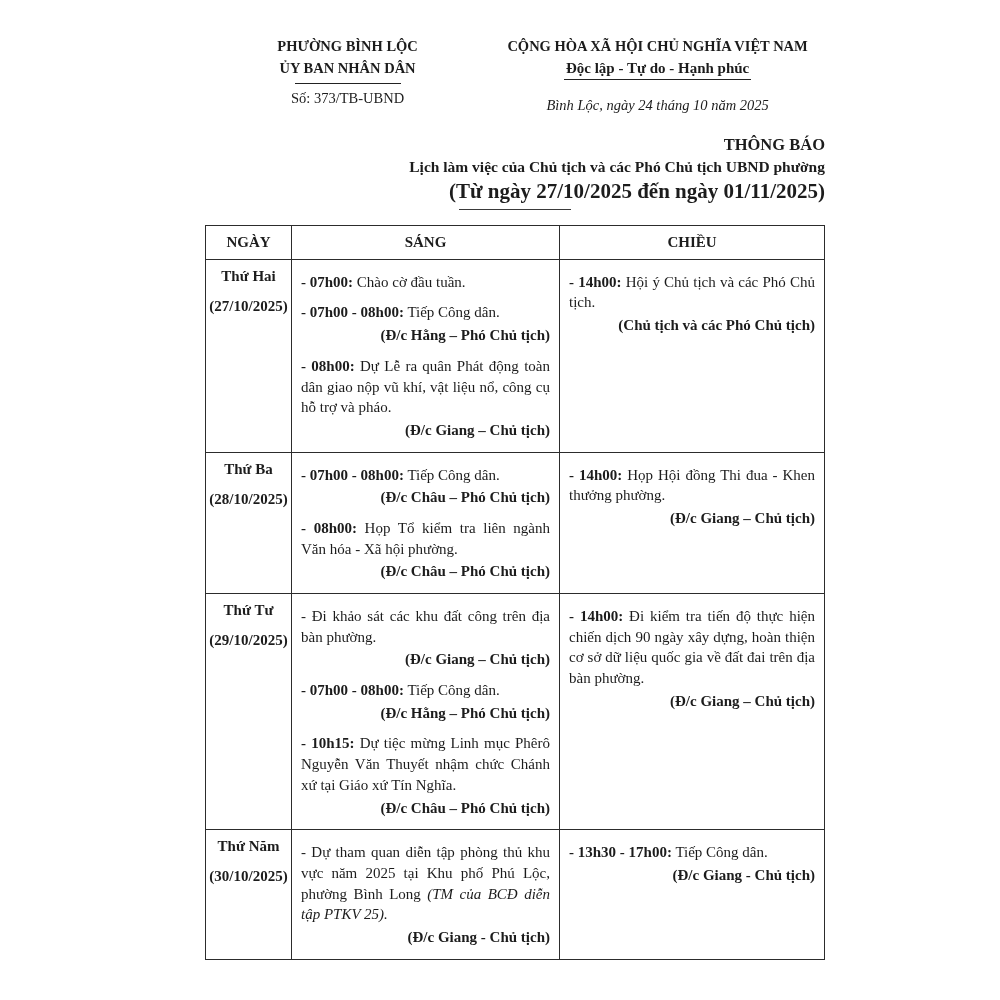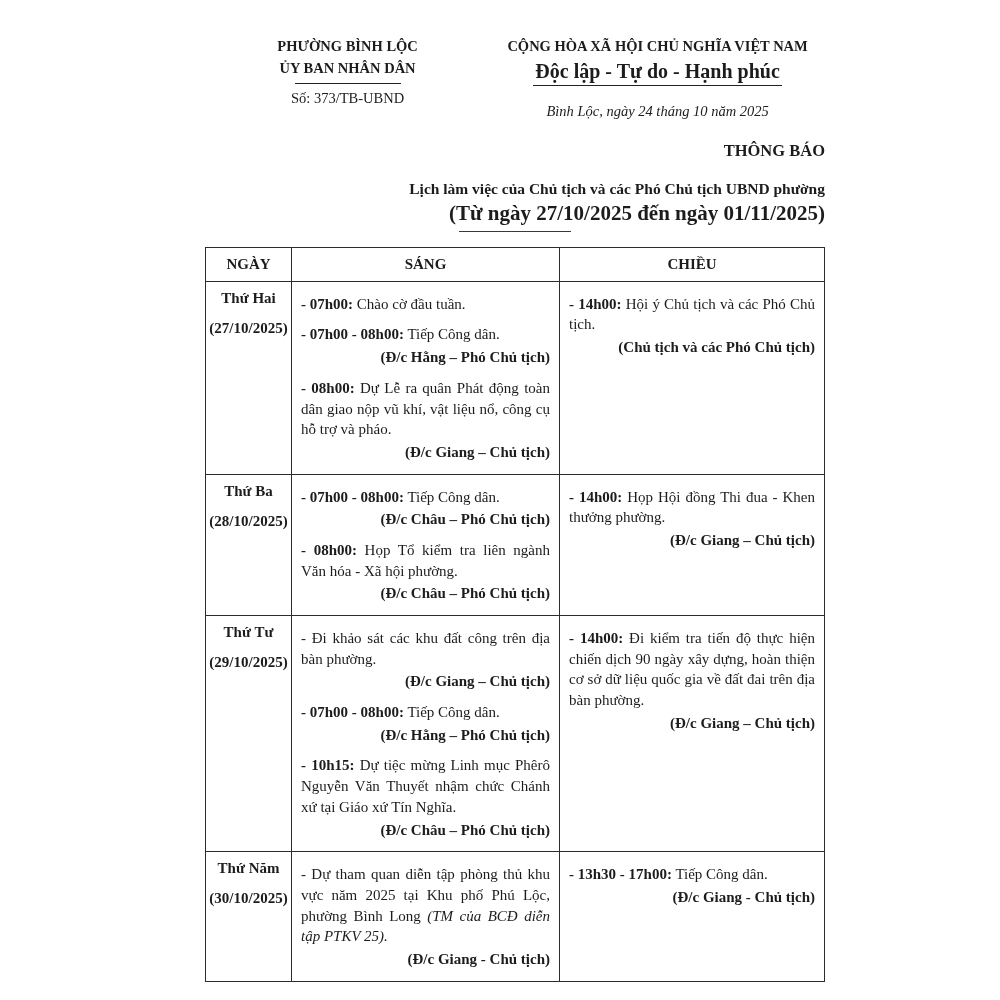--- a/index.html
+++ b/index.html
@@ -14,28 +14,28 @@
   .page { width: 620px; margin-left: 205px; padding-top: 36px; }
 
   
   .doc-header { display: flex; }
   .org-block { width: 46%; text-align: center; }
   .org-line { font-weight: bold; font-size: 14.5px; line-height: 1.5; }
   .org-underline { width: 106px; border-top: 1.5px solid #222; margin: 3px auto 6px; }
   .doc-number { font-size: 14.5px; }
   .nat-block { width: 54%; text-align: center; }
   .nat-line1 { font-weight: bold; font-size: 14.5px; line-height: 1.5; }
-  .nat-line2 { display: inline-block; font-weight: bold; font-size: 20px;
+  .nat-line2 { display: inline-block; font-weight: bold; font-size: 15px;
                border-bottom: 1.5px solid #222; padding: 0 2px 2px; margin-top: 2px; }
   .place-date { font-style: italic; font-size: 14.5px; margin-top: 17px; }
 
   
   .title-block { text-align: right; margin-top: 21px; }
   .title-heading { font-weight: bold; font-size: 16.5px; }
-  .title-subject { font-weight: bold; font-size: 15.5px; margin-top: 19px; }
+  .title-subject { font-weight: bold; font-size: 15.5px; margin-top: 3px; }
   .title-period  { font-weight: bold; font-size: 21px; margin-top: 3px; }
   .title-rule { width: 112px; border-top: 1.5px solid #3a3a3a; margin: 5px auto 0; }
 
   
   table.schedule { border-collapse: collapse; width: 100%; margin-top: 15px; table-layout: fixed; }
   .schedule th, .schedule td { border: 1px solid #2c2c2c; vertical-align: top; }
   .schedule th { font-size: 15px; font-weight: bold; padding: 8px 4px; text-align: center; }
   .col-day { width: 86px; }
   .col-morning { width: 268px; }
   .day-cell { text-align: center; vertical-align: middle; font-weight: bold;

